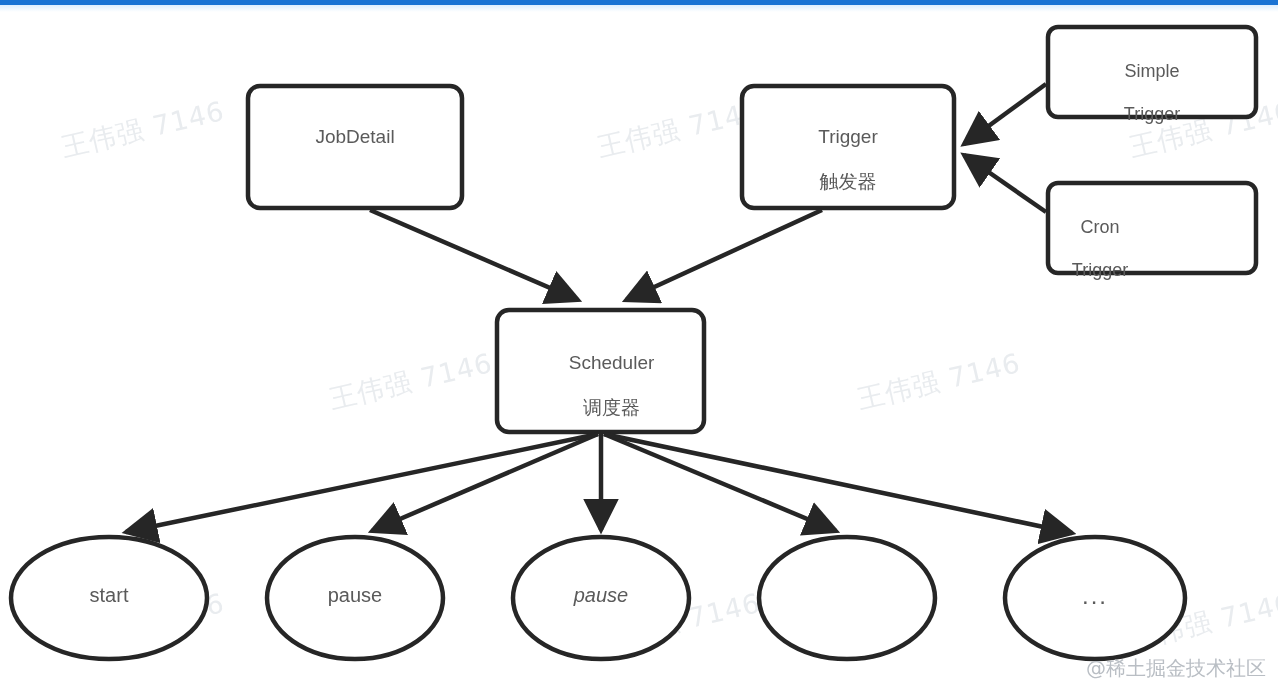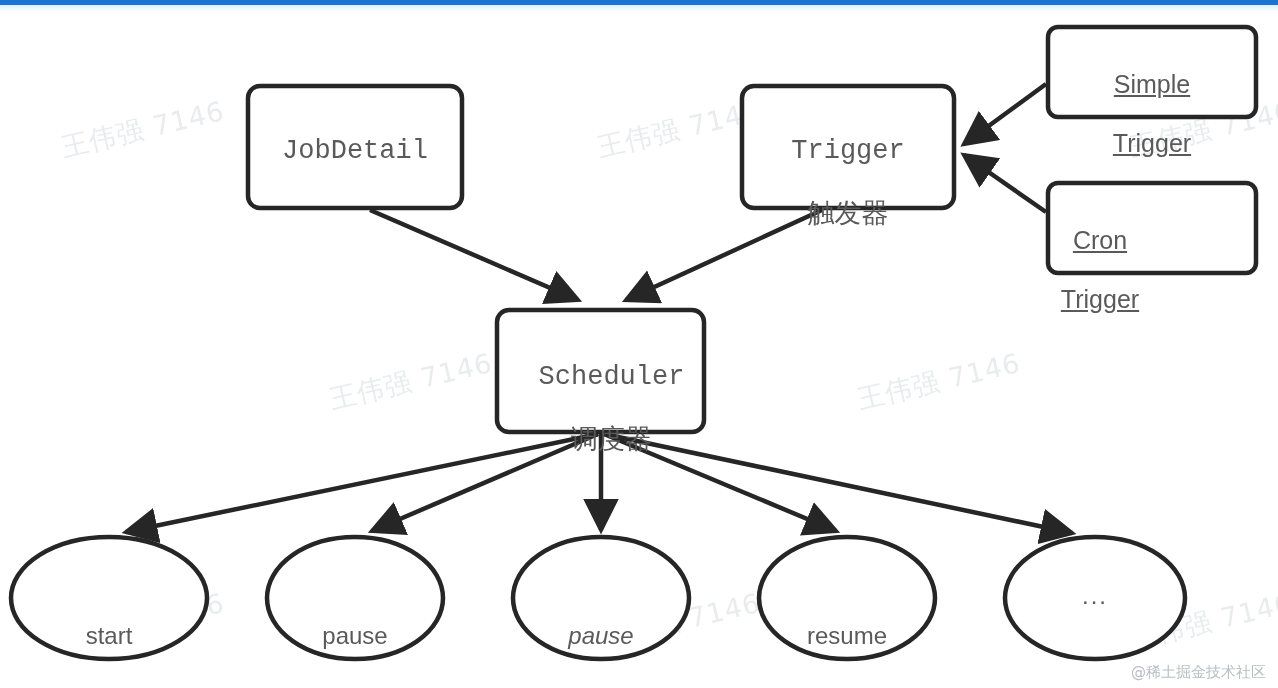--- a/index.html
+++ b/index.html
@@ -70,43 +70,40 @@
     position: absolute;
     z-index: 10;
     text-align: center;
     color: #5a5a5a;
     font-family: "Liberation Sans", sans-serif;
     line-height: 1.18;
     white-space: pre-line;
     pointer-events: none;
   }
   .box-label {
-    font-size: 27px;
-    font-family: Liberation Mono, monospace;
+    font-size: 19px;
   }
   .small-box-label {
-    font-size: 25px;
-    text-decoration: underline;
+    font-size: 18px;
   }
   .ellipse-label {
-    font-size: 24px;
-    margin-top: 38px;
+    font-size: 20px;
   }
   .dots-label {
     font-size: 24px;
     letter-spacing: 2px;
   }
 
   .credit {
     position: absolute;
     right: 12px;
     bottom: 6px;
     z-index: 40;
     color: #b9bec4;
-    font-size: 15px;
+    font-size: 20px;
     font-family: "DejaVu Sans", sans-serif;
     white-space: nowrap;
   }
 </style>
 </head>
 <body>
 
 <div id="stage">
 
   <div class="top-bar"></div>
@@ -219,19 +216,18 @@
     <div>Scheduler</div>
     <div>调度器</div>
   </div>
 
   <div class="node-label ellipse-label" style="left:11px; top:584px; width:196px;">start</div>
 
   <div class="node-label ellipse-label" style="left:267px; top:584px; width:176px;">pause</div>
 
   <div class="node-label ellipse-label" style="left:513px; top:584px; width:176px;font-style:italic;">pause</div>
 
-  <div class="node-label ellipse-label" style="left:759px; top:584px; width:176px;">resume</div>
 
   <div class="node-label dots-label" style="left:1005px; top:582px; width:180px;">...</div>
 
   <div class="credit">@稀土掘金技术社区</div>
 
 </div>
 
 </body></html>

